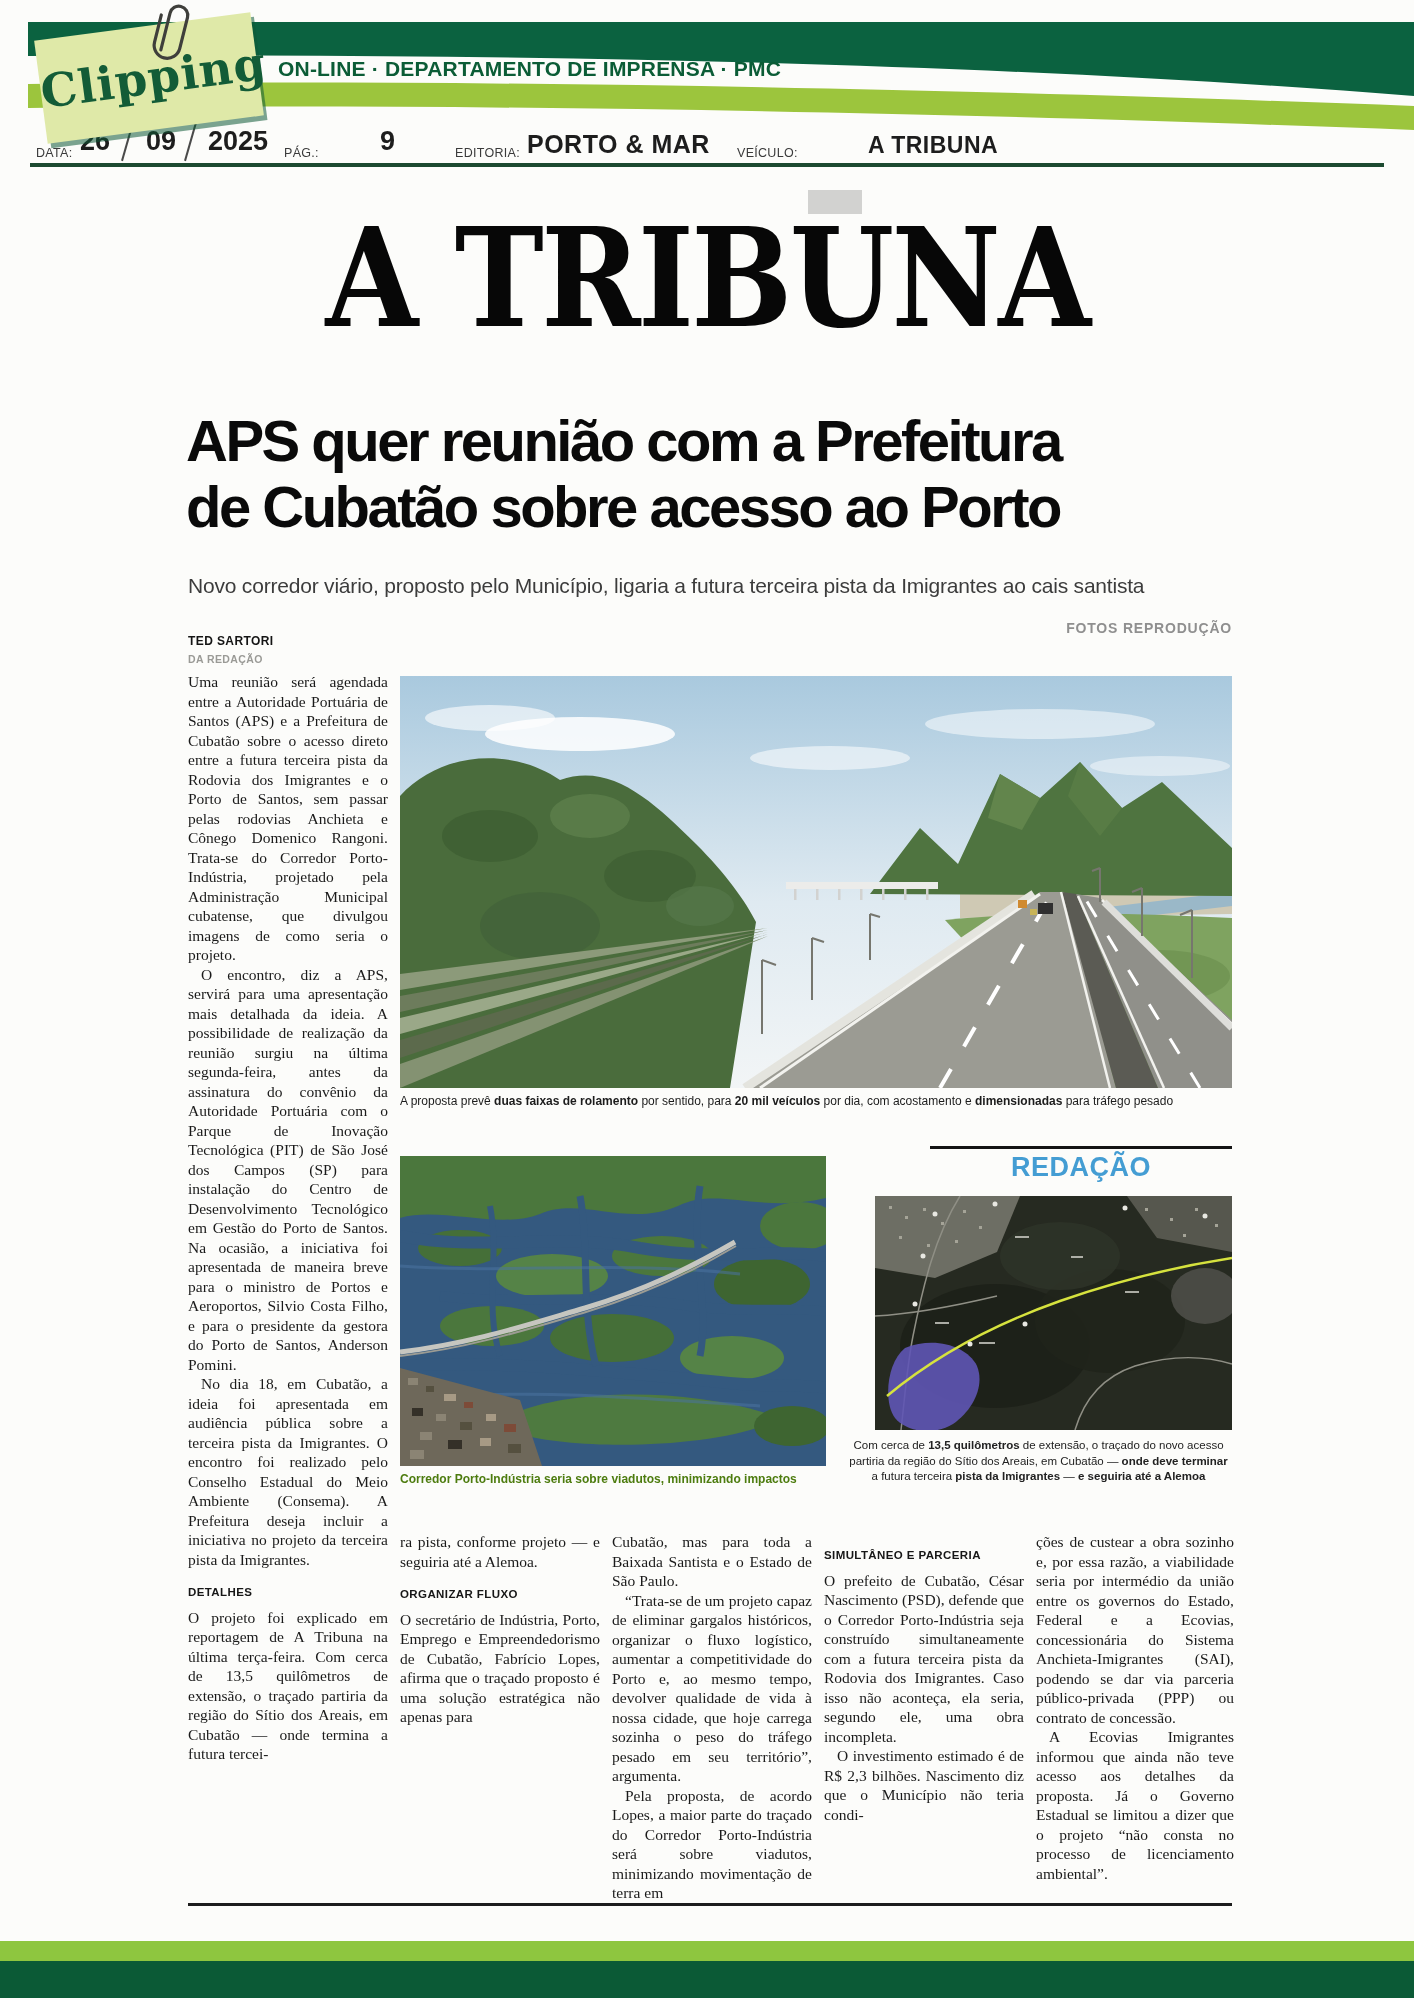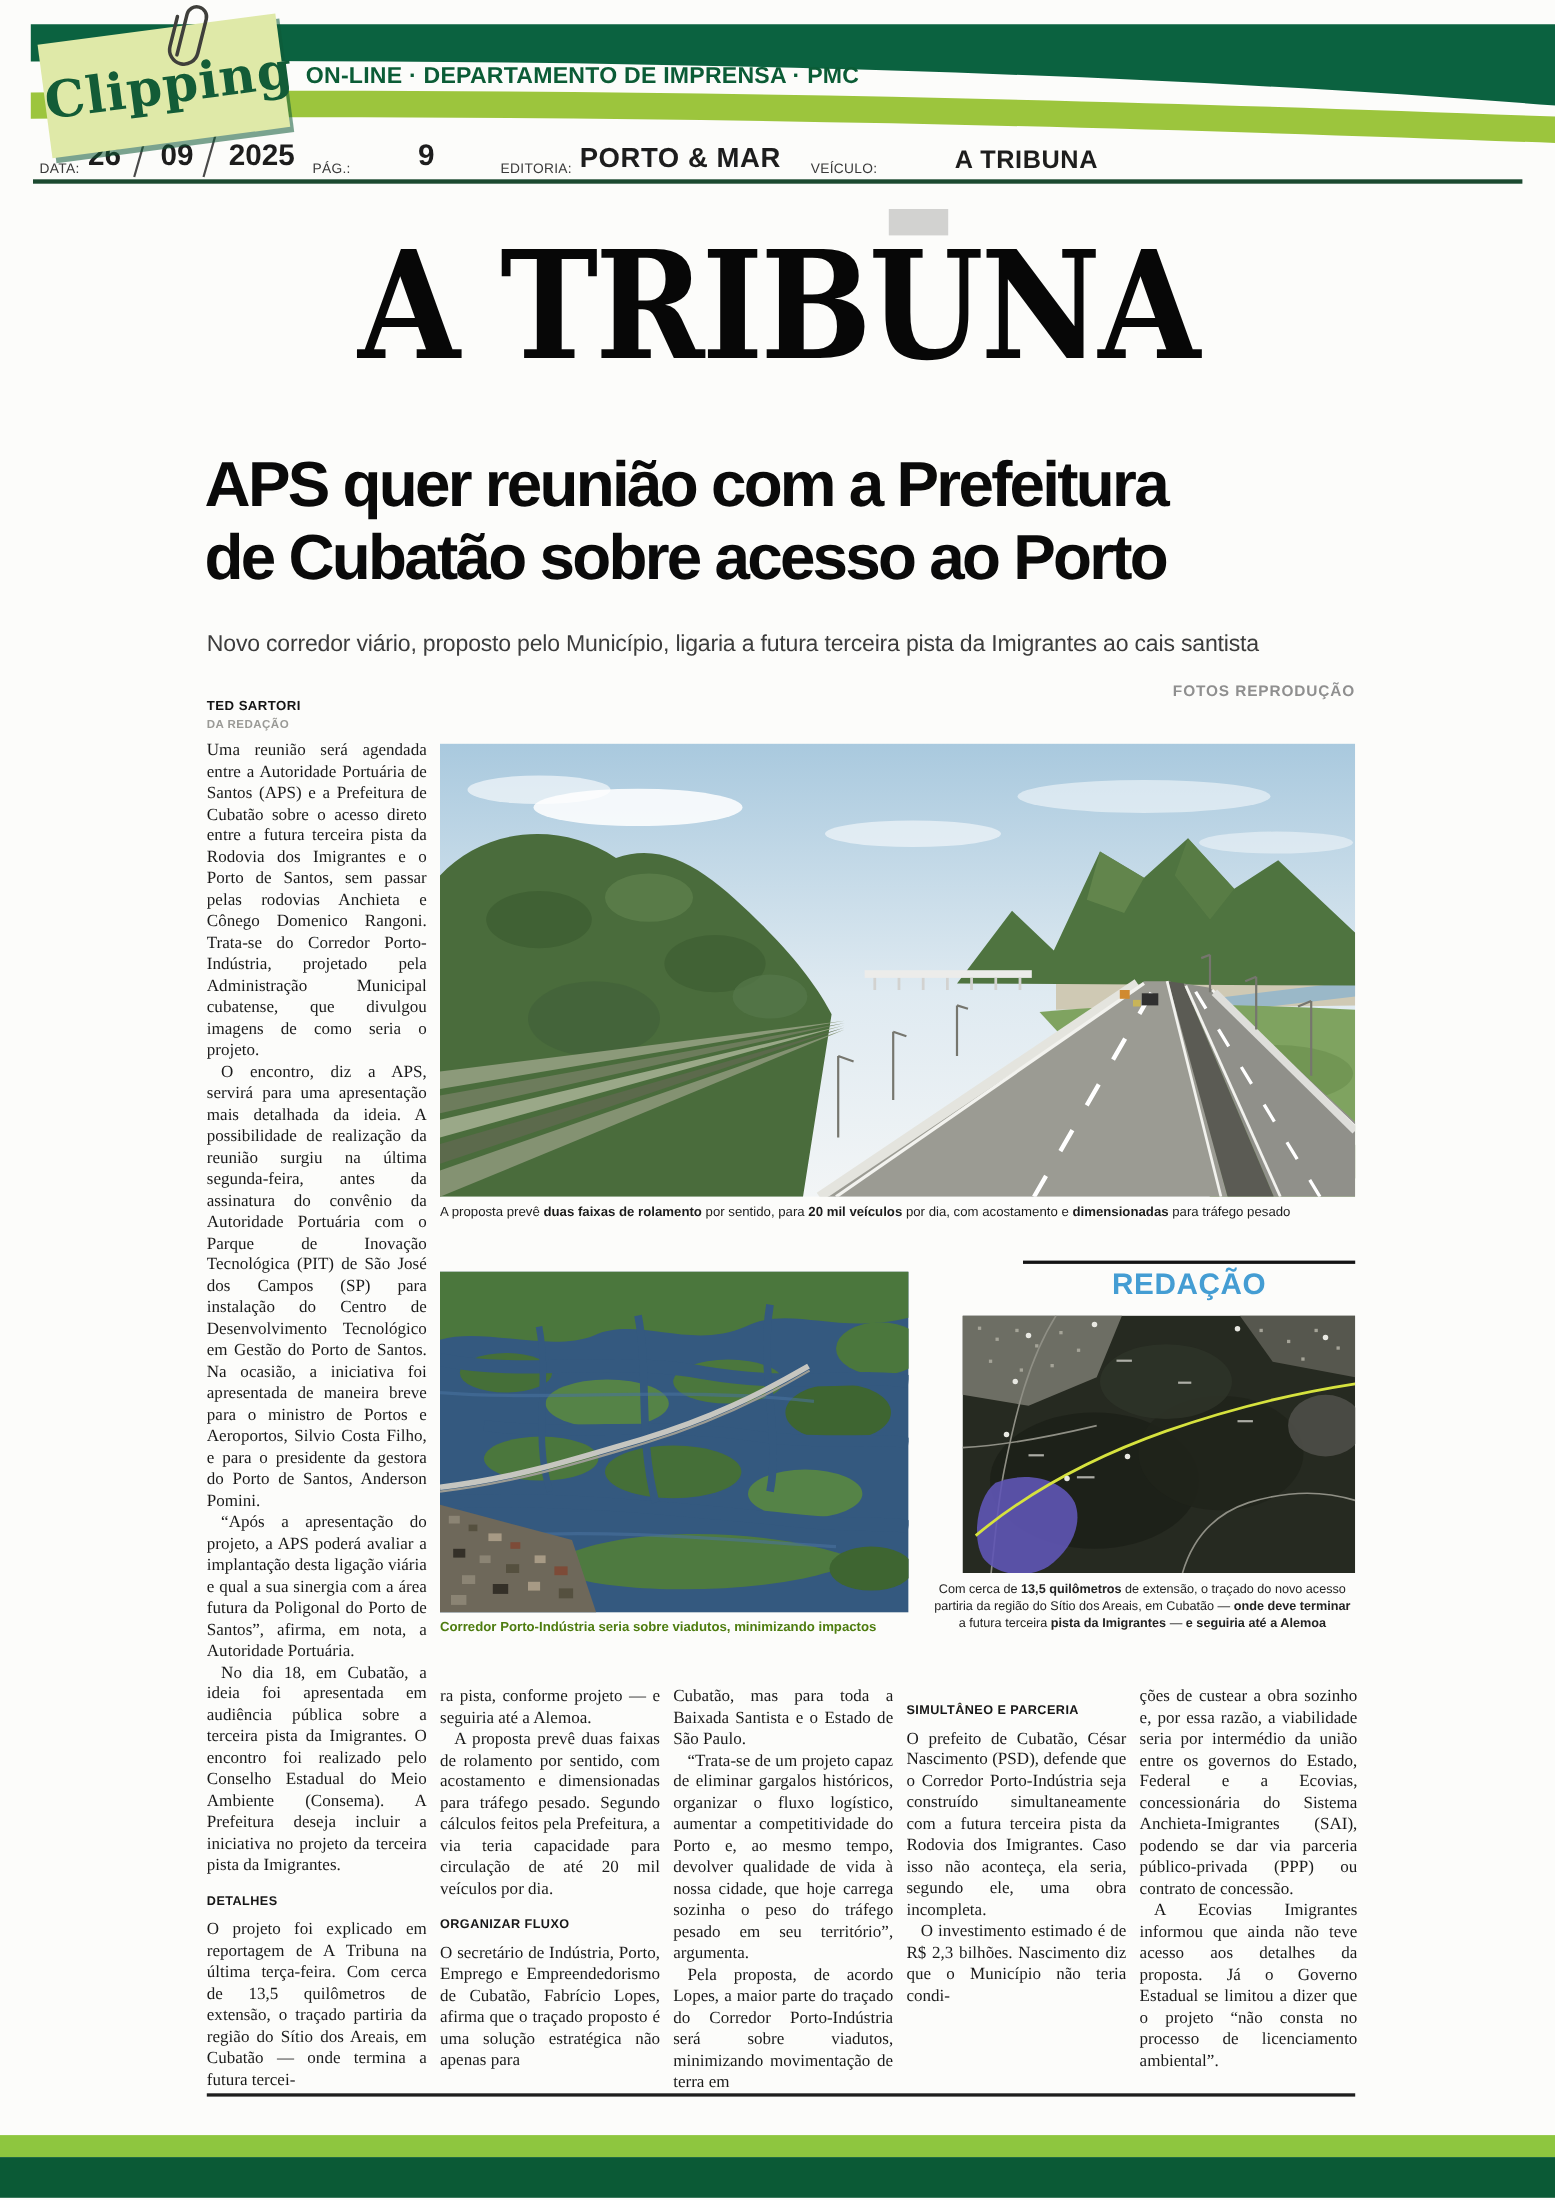--- a/index.html
+++ b/index.html
@@ -145,21 +145,20 @@
 <div class="headline" style="top:408px;">APS quer reunião com a Prefeitura</div>
 <div class="headline" style="top:474px;">de Cubatão sobre acesso ao Porto</div>
 <div class="deck">Novo corredor viário, proposto pelo Município, ligaria a futura terceira pista da Imigrantes ao cais santista</div>
 <div class="credit">FOTOS REPRODUÇÃO</div>
 <div class="byline-name">TED SARTORI</div>
 <div class="byline-org">DA REDAÇÃO</div>
 
 <div class="col" id="col1">
   <p>Uma reunião será agendada entre a Autoridade Portuária de Santos (APS) e a Prefeitura de Cubatão sobre o acesso direto entre a futura terceira pista da Rodovia dos Imigrantes e o Porto de Santos, sem passar pelas rodovias Anchieta e Cônego Domenico Rangoni. Trata-se do Corredor Porto-Indústria, projetado pela Administração Municipal cubatense, que divulgou imagens de como seria o projeto.</p>
   <p class="ind">O encontro, diz a APS, servirá para uma apresentação mais detalhada da ideia. A possibilidade de realização da reunião surgiu na última segunda-feira, antes da assinatura do convênio da Autoridade Portuária com o Parque de Inovação Tecnológica (PIT) de São José dos Campos (SP) para instalação do Centro de Desenvolvimento Tecnológico em Gestão do Porto de Santos. Na ocasião, a iniciativa foi apresentada de maneira breve para o ministro de Portos e Aeroportos, Silvio Costa Filho, e para o presidente da gestora do Porto de Santos, Anderson Pomini.</p>
-  <p class="ind">“Após a apresentação do projeto, a APS poderá avaliar a implantação desta ligação viária e qual a sua sinergia com a área futura da Poligonal do Porto de Santos”, afirma, em nota, a Autoridade Portuária.</p>
   <p class="ind">No dia 18, em Cubatão, a ideia foi apresentada em audiência pública sobre a terceira pista da Imigrantes. O encontro foi realizado pelo Conselho Estadual do Meio Ambiente (Consema). A Prefeitura deseja incluir a iniciativa no projeto da terceira pista da Imigrantes.</p>
   <div class="subhead">DETALHES</div>
   <p>O projeto foi explicado em reportagem de A Tribuna na última terça-feira. Com cerca de 13,5 quilômetros de extensão, o traçado partiria da região do Sítio dos Areais, em Cubatão — onde termina a futura tercei-</p>
 </div>
 
 <svg class="photo" style="left:400px;top:676px;" width="832" height="412" viewBox="0 0 832 412" preserveAspectRatio="none">
   <defs>
     <linearGradient id="sky" x1="0" y1="0" x2="0" y2="1">
       <stop offset="0" stop-color="#a9c9de"></stop>
         <stop offset="0.55" stop-color="#dfeaf1"></stop>
@@ -338,21 +337,20 @@
       <rect x="250" y="95" width="14" height="2"></rect>
     <rect x="104" y="146" width="16" height="2"></rect>
       <rect x="196" y="60" width="12" height="2"></rect>
     <rect x="60" y="126" width="14" height="2"></rect>
   </g>
 </svg>
 <div class="caption-map"><span>Com cerca de </span><span style="font-weight: 700;">13,5 quilômetros</span><span> de extensão, o traçado do novo acesso partiria da região do Sítio dos Areais, em Cubatão — </span><span style="font-weight: 700;">onde deve terminar</span><span> a futura terceira </span><span style="font-weight: 700;">pista da Imigrantes</span><span> — </span><span style="font-weight: 700;">e seguiria até a Alemoa</span></div>
 
 <div class="col" id="col2">
   <p>ra pista, conforme projeto — e seguiria até a Alemoa.</p>
-  <p class="ind">A proposta prevê duas faixas de rolamento por sentido, com acostamento e dimensionadas para tráfego pesado. Segundo cálculos feitos pela Prefeitura, a via teria capacidade para circulação de até 20 mil veículos por dia.</p>
   <div class="subhead">ORGANIZAR FLUXO</div>
   <p>O secretário de Indústria, Porto, Emprego e Empreendedorismo de Cubatão, Fabrício Lopes, afirma que o traçado proposto é uma solução estratégica não apenas para</p>
 </div>
 <div class="col" id="col3">
   <p>Cubatão, mas para toda a Baixada Santista e o Estado de São Paulo.</p>
   <p class="ind">“Trata-se de um projeto capaz de eliminar gargalos históricos, organizar o fluxo logístico, aumentar a competitividade do Porto e, ao mesmo tempo, devolver qualidade de vida à nossa cidade, que hoje carrega sozinha o peso do tráfego pesado em seu território”, argumenta.</p>
   <p class="ind">Pela proposta, de acordo Lopes, a maior parte do traçado do Corredor Porto-Indústria será sobre viadutos, minimizando movimentação de terra em</p>
 </div>
 <div class="col" id="col4">
   <div class="subhead">SIMULTÂNEO E PARCERIA</div>

